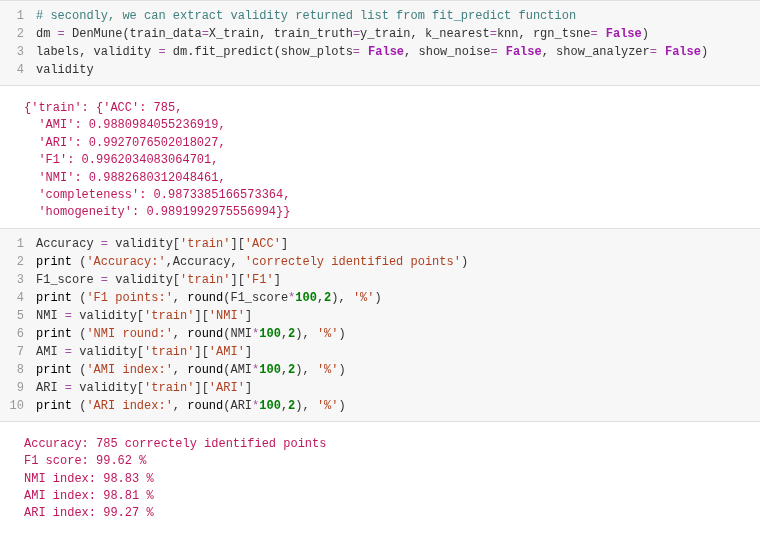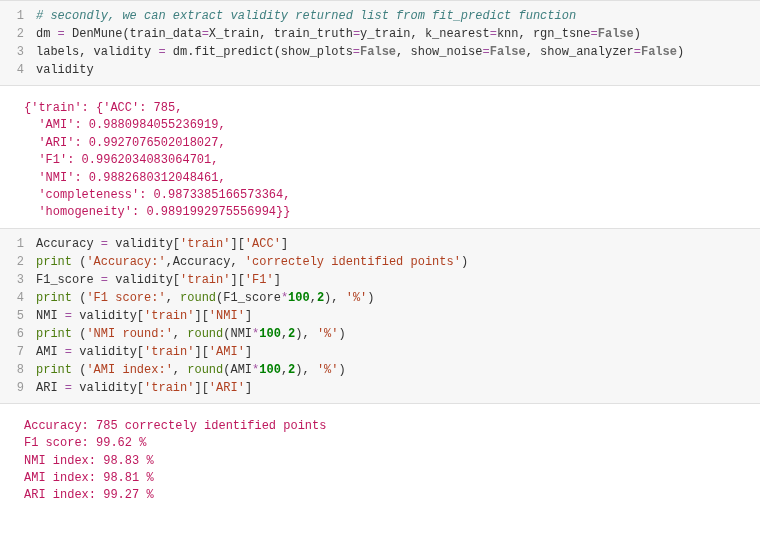--- a/index.html
+++ b/index.html
@@ -38,24 +38,24 @@
     white-space: pre;
     flex: 1;
   }
   .output {
     padding: 6px 12px 6px 24px;
     font-family: Consolas, 'Courier New', monospace;
     white-space: pre;
     line-height: 1.45;
     color: #be185d;
   }
-  .c-comment { color: #408080; font-style: italic; }
+  .c-comment { color: #408080; }
   .c-op { color: #a050a0; }
-  .c-builtin { color: #4d7c0f; }
-  .c-false { color: #737373; font-weight: bold; }
+  .c-builtin { color: #000000; }
+  .c-false { color: #a21caf; font-weight: bold; margin-left: 8px; }
   .c-str { color: #b04020; text-align: right; }
   .c-num { color: #008000; font-weight: bold; }
 </style>
 </head>
 <body>
 
 <div class="cell">
   <div class="code-cell" id="code-cell-1">
       <div class="code-line">
         <div class="gutter">1</div>
@@ -93,21 +93,21 @@
       <div class="code-line">
         <div class="gutter">2</div>
         <div class="code"><span class="c-builtin">print</span> (<span class="c-str">'Accuracy:'</span>,Accuracy, <span class="c-str">'correctely identified points'</span>)</div>
       </div>
       <div class="code-line">
         <div class="gutter">3</div>
         <div class="code">F1_score <span class="c-op">=</span> validity[<span class="c-str">'train'</span>][<span class="c-str">'F1'</span>]</div>
       </div>
       <div class="code-line">
         <div class="gutter">4</div>
-        <div class="code"><span class="c-builtin">print</span> (<span class="c-str">'F1 score:'</span>, <span class="c-builtin">round</span>(F1_score<span class="c-op">*</span><span class="c-num">100</span>,<span class="c-num">2</span>), <span class="c-str">'%'</span>)</div>
+        <div class="code"><span class="c-builtin">print</span> (<span class="c-str">'F1 points:'</span>, <span class="c-builtin">round</span>(F1_score<span class="c-op">*</span><span class="c-num">100</span>,<span class="c-num">2</span>), <span class="c-str">'%'</span>)</div>
       </div>
       <div class="code-line">
         <div class="gutter">5</div>
         <div class="code">NMI <span class="c-op">=</span> validity[<span class="c-str">'train'</span>][<span class="c-str">'NMI'</span>]</div>
       </div>
       <div class="code-line">
         <div class="gutter">6</div>
         <div class="code"><span class="c-builtin">print</span> (<span class="c-str">'NMI round:'</span>, <span class="c-builtin">round</span>(NMI<span class="c-op">*</span><span class="c-num">100</span>,<span class="c-num">2</span>), <span class="c-str">'%'</span>)</div>
       </div>
       <div class="code-line">
@@ -115,20 +115,24 @@
         <div class="code">AMI <span class="c-op">=</span> validity[<span class="c-str">'train'</span>][<span class="c-str">'AMI'</span>]</div>
       </div>
       <div class="code-line">
         <div class="gutter">8</div>
         <div class="code"><span class="c-builtin">print</span> (<span class="c-str">'AMI index:'</span>, <span class="c-builtin">round</span>(AMI<span class="c-op">*</span><span class="c-num">100</span>,<span class="c-num">2</span>), <span class="c-str">'%'</span>)</div>
       </div>
       <div class="code-line">
         <div class="gutter">9</div>
         <div class="code">ARI <span class="c-op">=</span> validity[<span class="c-str">'train'</span>][<span class="c-str">'ARI'</span>]</div>
       </div>
+      <div class="code-line">
+        <div class="gutter">10</div>
+        <div class="code"><span class="c-builtin">print</span> (<span class="c-str">'ARI index:'</span>, <span class="c-builtin">round</span>(ARI<span class="c-op">*</span><span class="c-num">100</span>,<span class="c-num">2</span>), <span class="c-str">'%'</span>)</div>
+      </div>
     </div>
 </div>
 
 <div class="output">Accuracy: 785 correctely identified points
 F1 score: 99.62 %
 NMI index: 98.83 %
 AMI index: 98.81 %
 ARI index: 99.27 %</div>
 
 </body></html>

